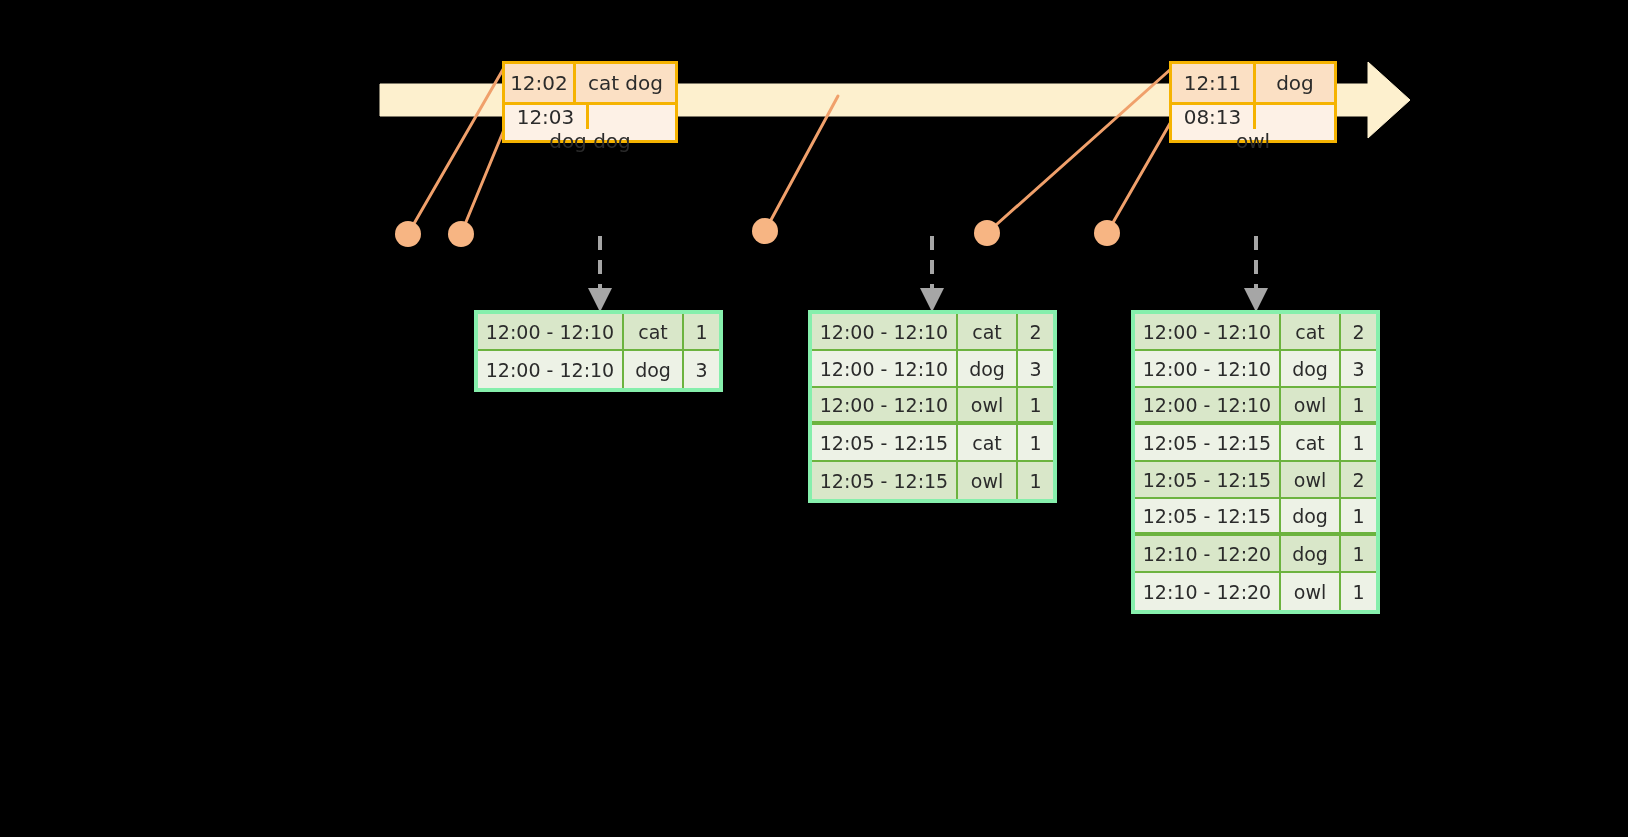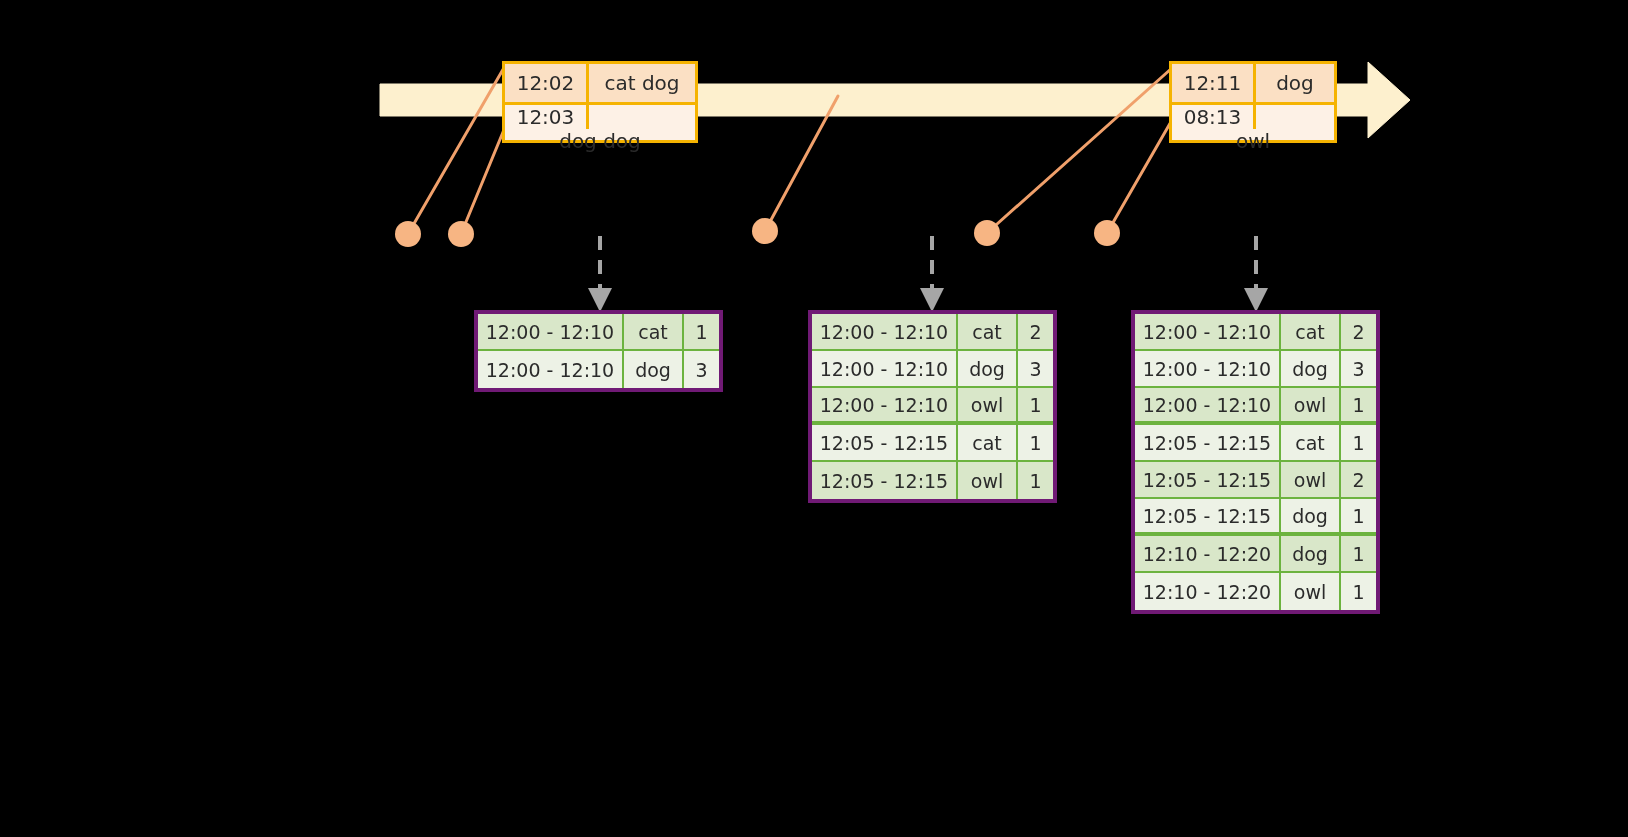--- a/index.html
+++ b/index.html
@@ -13,21 +13,21 @@
             box-sizing:border-box;z-index:6;}
   .evt-row{display:flex;height:38px;box-sizing:border-box;}
   .evt-row.r0{background:#FBE0C4;}
   .evt-row.r1{background:#FDF1E6;border-top:3px solid #F5B301;flex-direction:column;}
   .evt-time{width:84px;display:flex;align-items:center;justify-content:center;
             font-size:20px;color:#2b2b2b;border-right:3px solid #F5B301;box-sizing:border-box;}
   .evt-words{flex:1;display:flex;align-items:center;justify-content:center;
              font-size:20px;color:#2b2b2b;padding:0 12px;box-sizing:border-box;white-space:nowrap;}
 
   
-  .res-table{position:absolute;border:4px solid #701a75;background:#3b82f6;
+  .res-table{position:absolute;border:4px solid #86efac;background:#3b82f6;
              box-sizing:border-box;z-index:5;}
   .res-row{display:flex;height:37px;box-sizing:border-box;}
   .res-row.shade-a .cell{background:#D9E7C9;}
   .res-row.shade-b .cell{background:#EDF2E6;}
   .cell{display:flex;align-items:center;justify-content:center;
         font-size:19px;color:#2b2b2b;box-sizing:border-box;
         border-right:2px solid #6CB33F;border-bottom:2px solid #6CB33F;}
   .cell.win{justify-content:center;}
   .cell.last{border-right:none;}
   .res-row.grp-end .cell{border-bottom:4px solid #6CB33F;}
@@ -69,21 +69,21 @@
         <line x1="932" y1="236" x2="932" y2="290" stroke-dasharray="14 10"></line>
         <path d="M 920 288 L 944 288 L 932 312 Z" fill="#A6A6A6" stroke="none"></path>
       </g>
       <g>
         <line x1="1256" y1="236" x2="1256" y2="290" stroke-dasharray="14 10"></line>
         <path d="M 1244 288 L 1268 288 L 1256 312 Z" fill="#A6A6A6" stroke="none"></path>
       </g>
     </g>
   </svg>
 
-  <div class="evt-card" style="left:502px;top:61px;width:196px;">
+  <div class="evt-card" style="left:502px;top:61px;width:176px;">
     <div class="evt-row r0">
       <div class="evt-time">12:02</div>
       <div class="evt-words">cat dog</div>
     </div>
     <div class="evt-row r1">
       <div class="evt-time">12:03</div>
       <div class="evt-words">dog dog</div>
     </div>
   </div>
 

